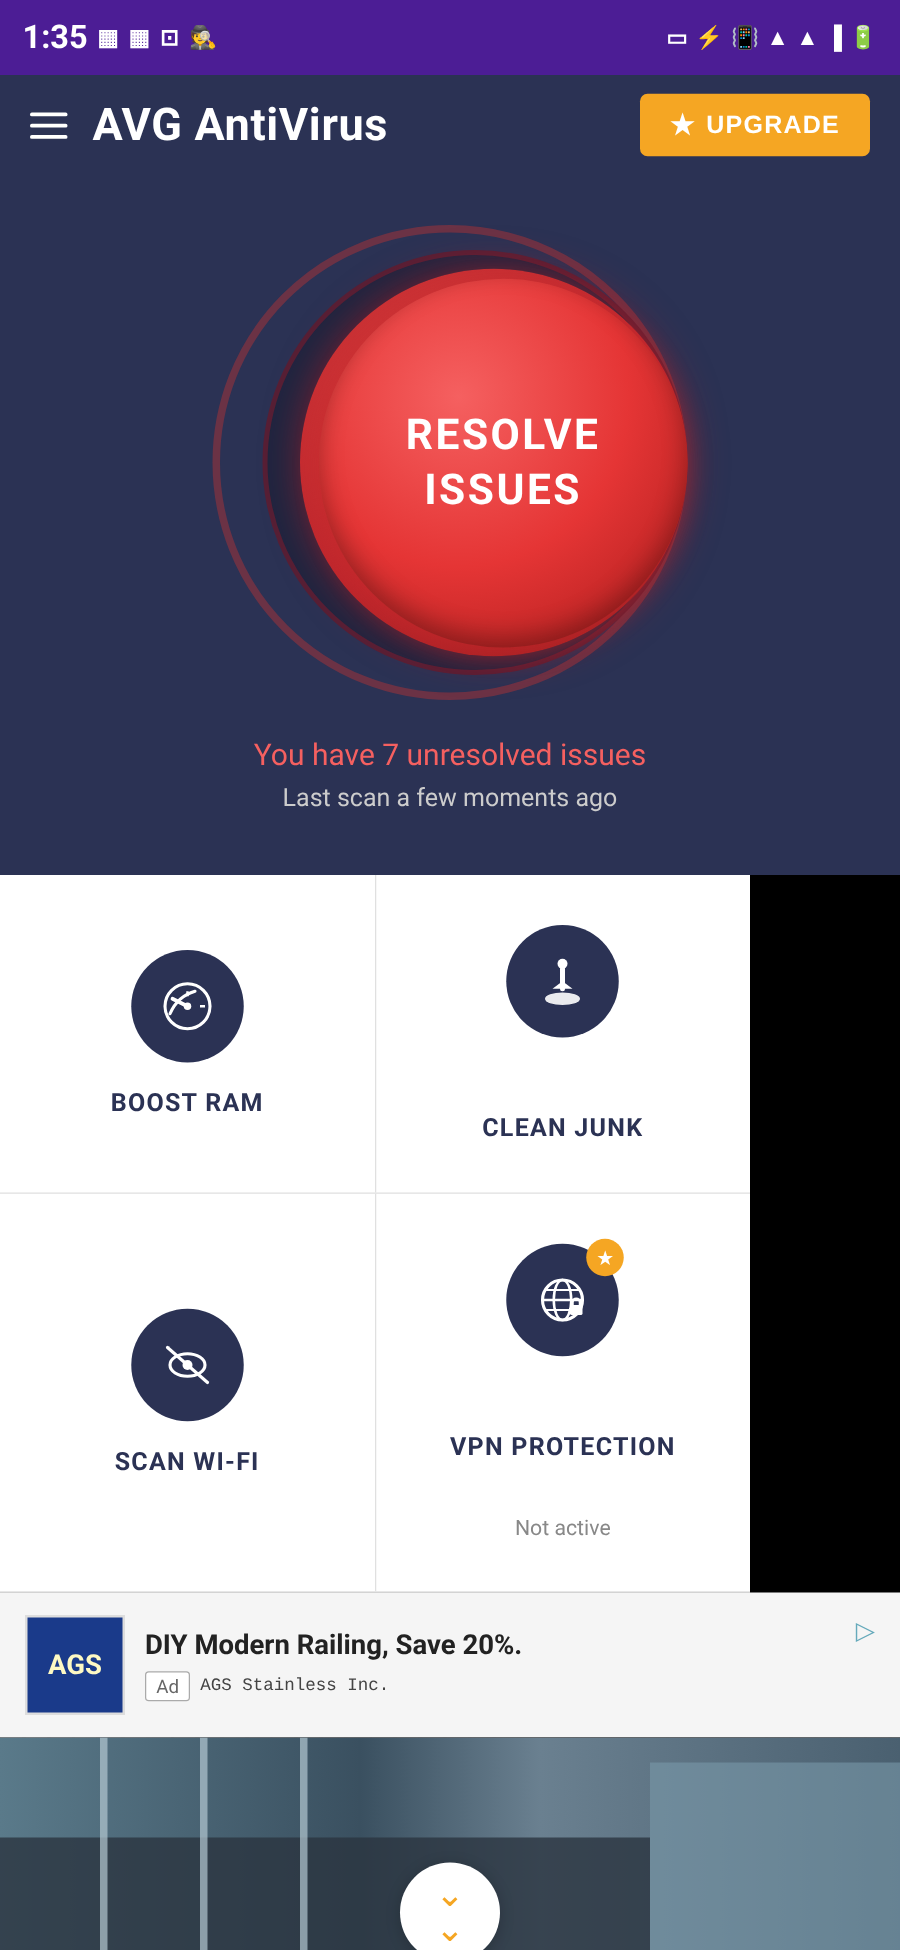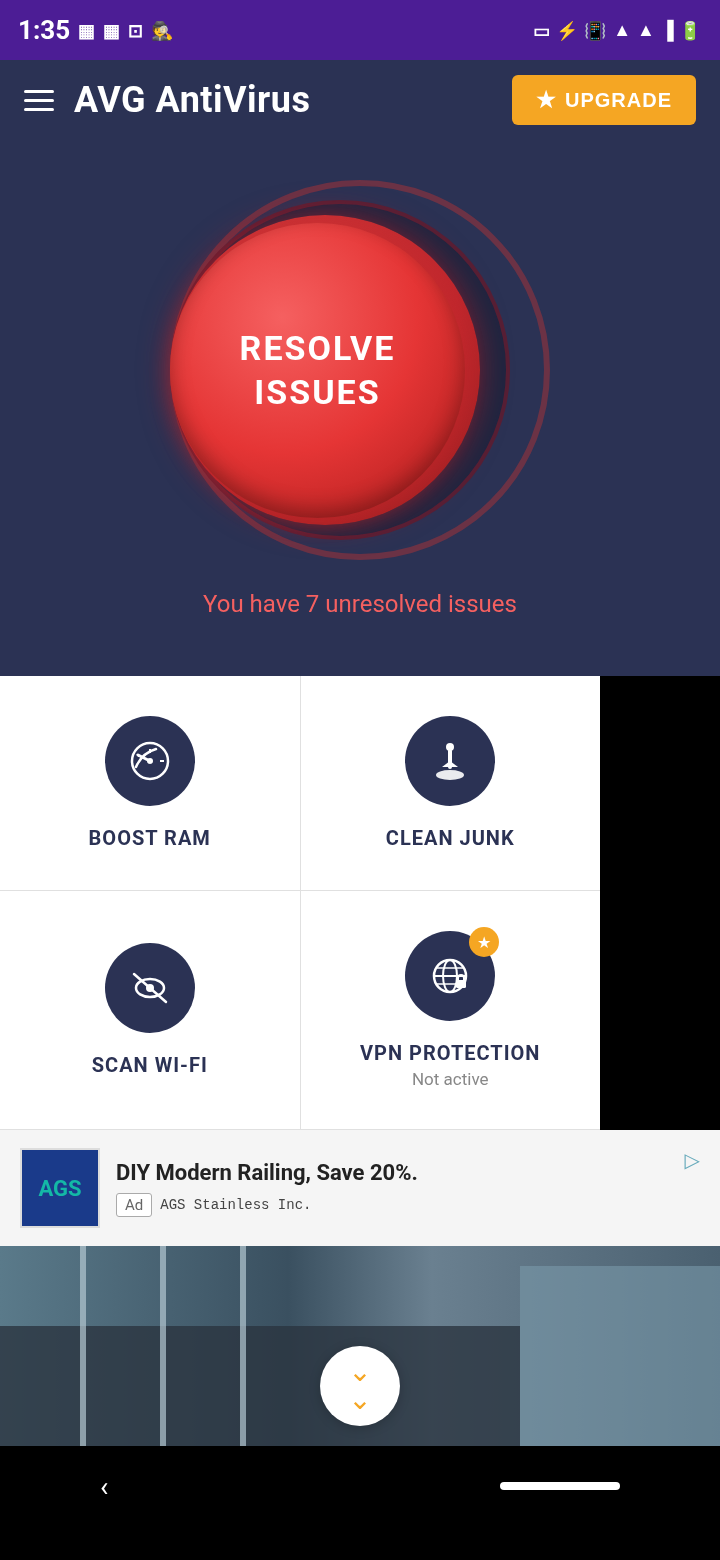--- a/index.html
+++ b/index.html
@@ -71,21 +71,21 @@
       padding: 40px 0 50px;
     }
 
     
     .circle-container {
       position: relative;
       width: 380px;
       height: 380px;
       display: flex;
       align-items: center;
-      justify-content: flex-start;
+      justify-content: flex-end;
     }
 
     .circle-outer-ring {
       position: absolute;
       width: 380px;
       height: 380px;
       border-radius: 50%;
       border: 6px solid rgba(150, 50, 60, 0.6);
       background: transparent;
     }
@@ -158,21 +158,21 @@
     .grid-cell {
       flex: 1;
       display: flex;
       flex-direction: column;
       align-items: center;
       justify-content: center;
       padding: 40px 20px;
       cursor: pointer;
       border-right: 1px solid #e0e0e0;
     }
-    .grid-cell:last-child { border-right: none; }
+    .grid-cell:last-child { border-right: none; gap: 40px; }
 
     .cell-icon {
       width: 90px;
       height: 90px;
       border-radius: 50%;
       background: #2b3254;
       display: flex;
       align-items: center;
       justify-content: center;
       margin-bottom: 20px;
@@ -229,21 +229,21 @@
       width: 80px;
       height: 80px;
       background: #1a3a8a;
       display: flex;
       align-items: center;
       justify-content: center;
       flex-shrink: 0;
       border: 2px solid #ddd;
     }
     .ad-logo-text {
-      color: #14b8a6;
+      color: #fef9c3;
       font-size: 22px;
       font-weight: bold;
     }
     .ad-content { flex: 1; }
     .ad-title {
       font-size: 22px;
       color: #222;
       font-weight: bold;
       margin-bottom: 8px;
     }
@@ -374,20 +374,21 @@
     <div class="circle-red-outer"></div>
     <div class="circle-inner-btn">
       <span class="resolve-text">
         <span>RESOLVE</span><br>
         <span>ISSUES</span>
       </span>
     </div>
   </div>
   <div class="hero-issues">
     <div class="issue-count">You have 7 unresolved issues</div>
+    <div class="last-scan">Last scan a few moments ago</div>
   </div>
 </div>
 
 <div class="grid-section">
 
   <div class="grid-row">
     <div class="grid-cell">
       <div class="cell-icon">
         <svg width="44" height="44" viewBox="0 0 44 44">
           <circle cx="22" cy="22" r="18" fill="none" stroke="#fff" stroke-width="2.5"></circle>

